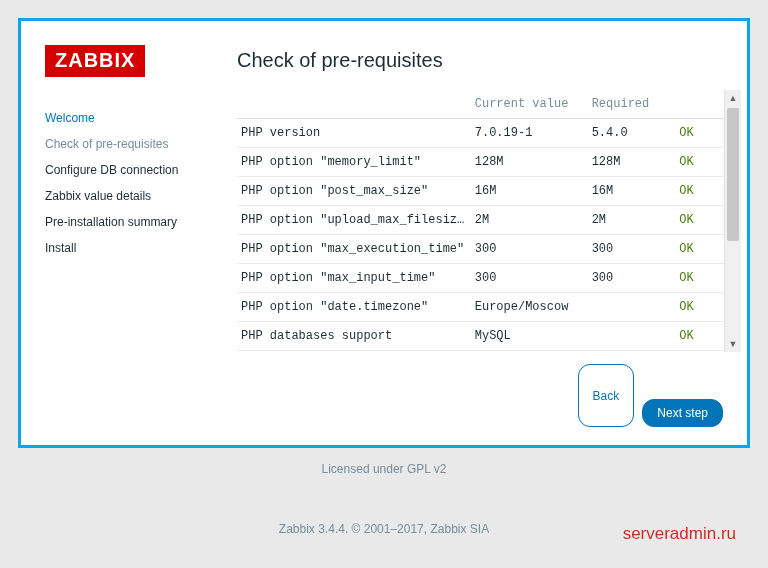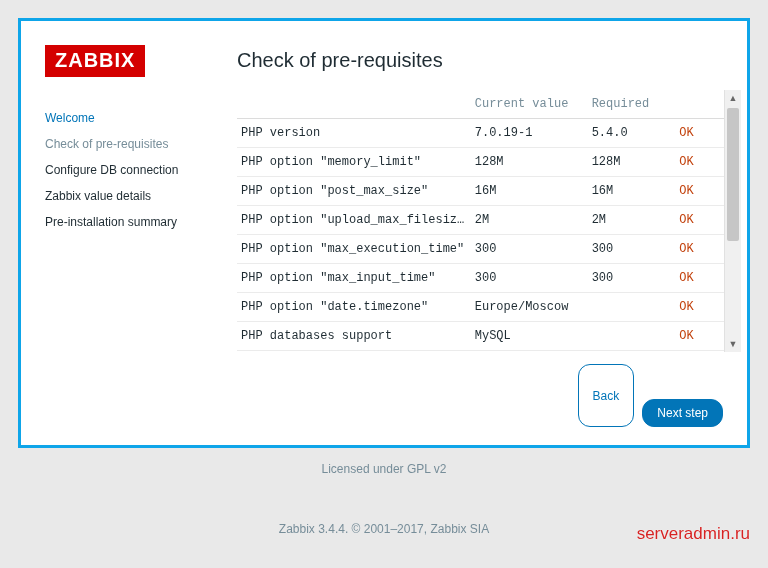--- a/index.html
+++ b/index.html
@@ -92,21 +92,21 @@
   }
   th {
     color: #768d99;
     font-weight: normal;
     border-bottom: 1px solid #dcdcdc;
   }
   col.c-name { width: 48%; }
   col.c-cur  { width: 24%; }
   col.c-req  { width: 18%; }
   col.c-st   { width: 10%; }
-  .ok { color: #c2410c; }
+  .ok { color: #4d7c0f; }
   
   .scrollbar {
     width: 17px;
     flex-shrink: 0;
     background: #f0f0f0;
     border-left: 1px solid #e1e1e1;
     display: flex;
     flex-direction: column;
     align-items: center;
     margin-right: 6px;
@@ -154,21 +154,21 @@
     margin-top: 14px;
   }
   .version {
     text-align: center;
     color: #768d99;
     font-size: 12px;
     margin-top: 46px;
   }
   .watermark {
     position: absolute;
-    right: 18px;
+    right: 32px;
     bottom: 24px;
     color: #d40000;
     font-family: "Comic Sans MS", cursive, sans-serif;
     font-size: 17px;
     opacity: .85;
     text-shadow: 0 0 1px #fff;
   }
 </style>
 </head>
 <body>
@@ -177,20 +177,21 @@
   <div class="top">
 
     <div class="left">
       <div class="logo">ZABBIX</div>
       <ul class="steps" id="steps">
           <li class="link">Welcome</li>
           <li class="active">Check of pre-requisites</li>
           <li>Configure DB connection</li>
           <li>Zabbix value details</li>
           <li>Pre-installation summary</li>
+          <li>Install</li>
         </ul>
     </div>
 
     <div class="right">
       <h1 class="title">Check of pre-requisites</h1>
 
       <div class="scroll-wrap">
         <div class="table-area">
           <table>
             <colgroup>

